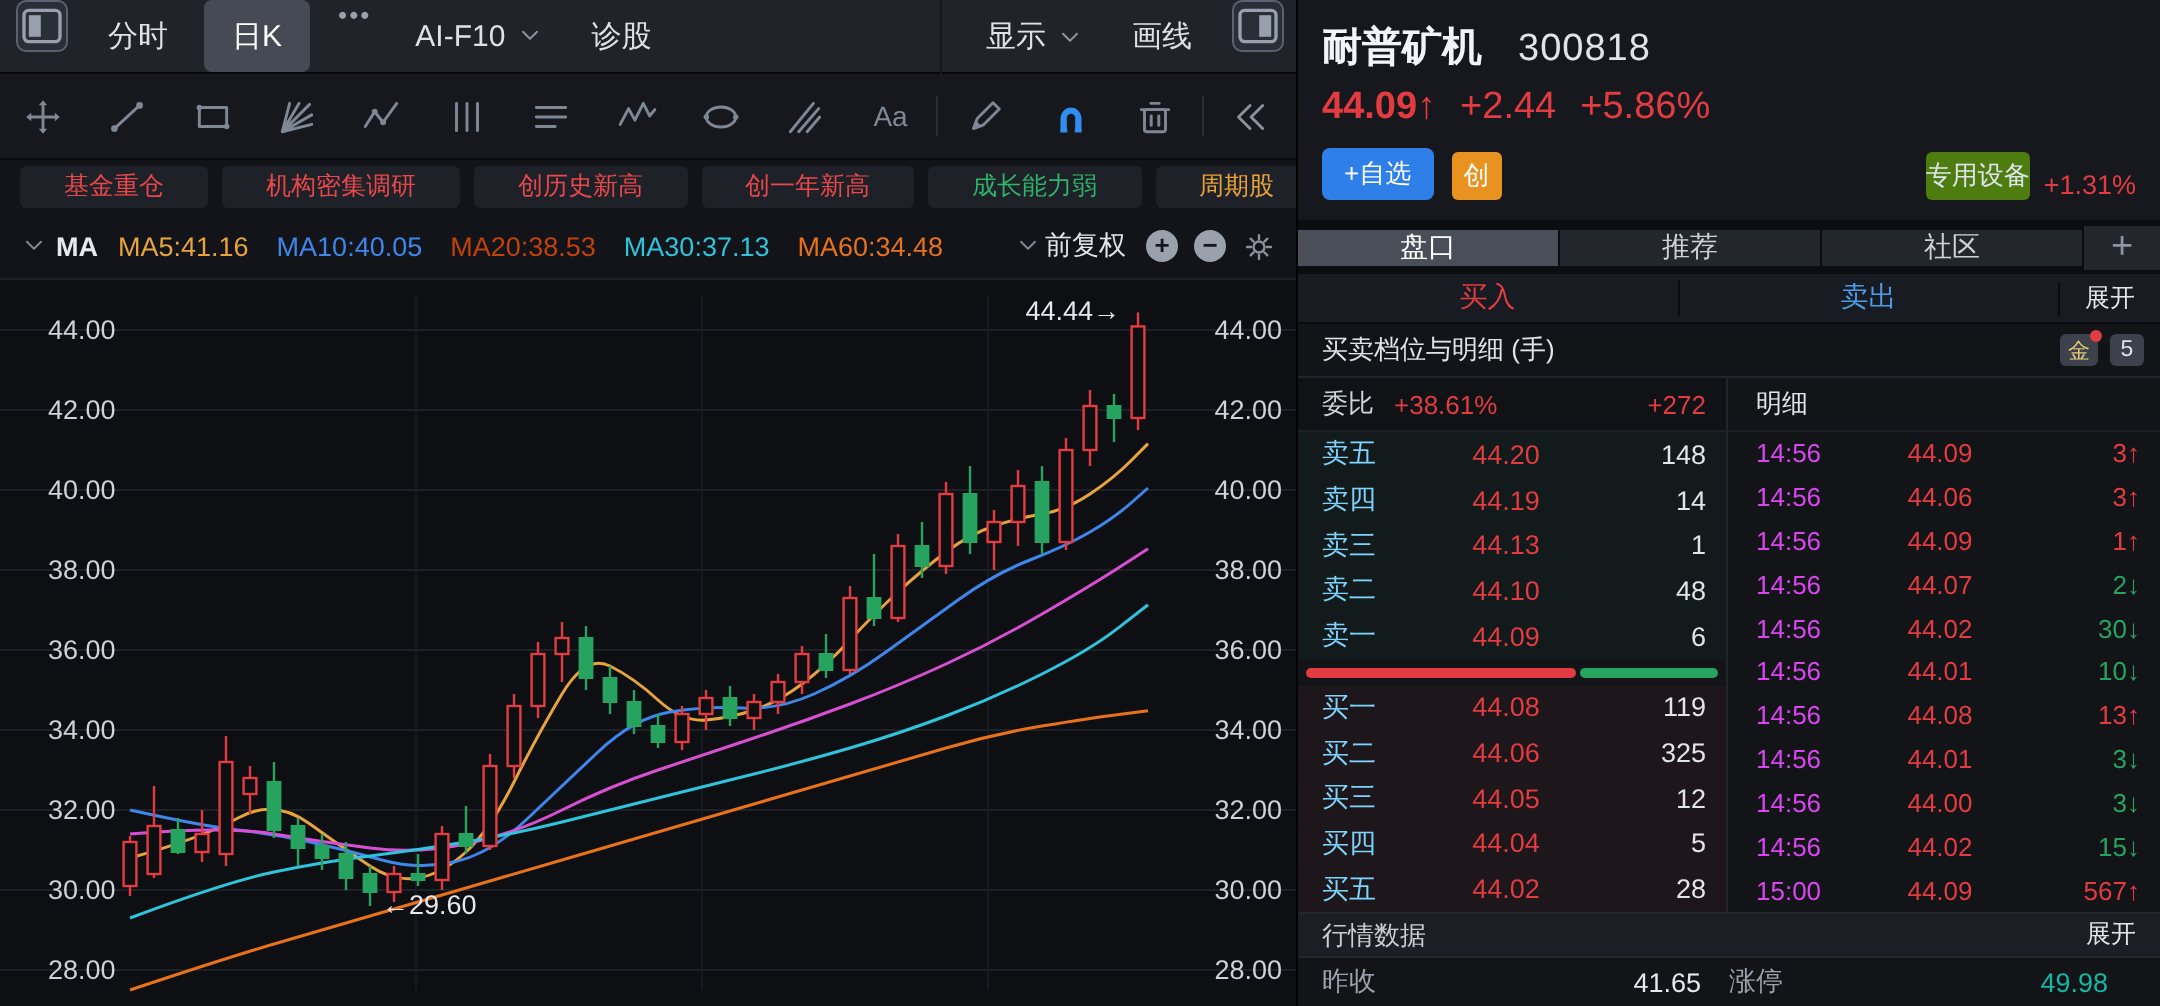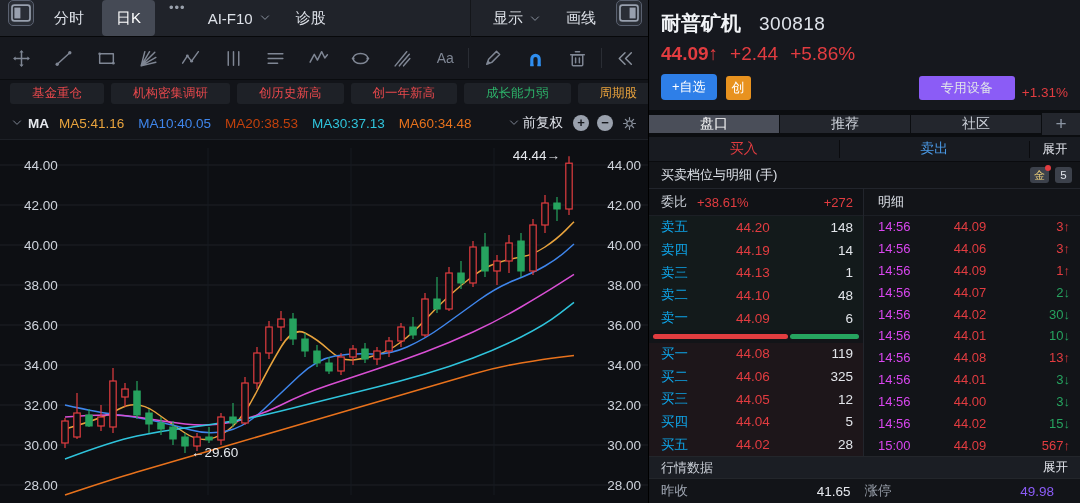--- a/index.html
+++ b/index.html
@@ -37,21 +37,21 @@
   .side-panel{position:absolute;left:648px;top:0;width:432px;height:503px;background:#121418;border-left:1px solid #000;box-sizing:border-box;display:flex;flex-direction:column;}
   .stock-header{height:110px;background:#16181e;padding:10px 12px 0 12px;box-sizing:border-box;}
   .name-row{display:flex;align-items:baseline;gap:18px;}
   .stock-name{font-size:20px;font-weight:bold;color:#f2f4f7;}
   .stock-code{font-size:19px;color:#dfe3ea;letter-spacing:.5px;}
   .price-row{margin-top:6px;font-size:19px;display:flex;align-items:baseline;gap:12px;}
   .price-main{font-weight:bold;}
   .action-row{margin-top:9px;display:flex;align-items:flex-end;}
   .watch-btn{background:#2e7fe8;color:#fff;font-size:13px;border:none;border-radius:4px;padding:4px 11px;font-family:inherit;cursor:pointer;}
   .board-badge{background:#e8921f;color:#fff;font-size:13px;border-radius:3px;padding:3px 6px;margin-left:9px;}
-  .industry-chip{background:#8b5cf6;color:#dfe3ea;font-size:13px;border-radius:3px;padding:3px 22px;cursor:pointer;}
+  .industry-chip{background:#4d7c0f;color:#dfe3ea;font-size:13px;border-radius:3px;padding:3px 0;cursor:pointer;}
   .industry-pct{font-size:13.5px;margin-left:7px;}
   .panel-tabs{height:27px;display:flex;background:#0b0d10;align-items:center;}
   .ptab{flex:1;margin-right:1px;background:#23262d;color:#ccd1d9;font-size:14px;display:flex;align-items:center;justify-content:center;cursor:pointer;}
   .ptab.active{background:#4a4e59;color:#fff;}
   .ptab-add{width:38px;background:#23262d;color:#8b95a3;font-size:19px;display:flex;align-items:center;justify-content:center;cursor:pointer;}
   .trade-bar{height:25px;background:#181b21;display:flex;align-items:center;border-bottom:1px solid #0a0b0e;box-sizing:border-box;}
   .trade-sec{flex:1;text-align:center;font-size:14px;cursor:pointer;}
   .trade-sec.sell{border-left:1px solid #0a0b0e;}
   .trade-expand{width:50px;text-align:center;font-size:12.5px;color:#e2e5ec;border-left:1px solid #0a0b0e;cursor:pointer;}
   .ob-title{height:27px;display:flex;align-items:center;font-size:13px;color:#dfe3ea;padding:0 8px 0 12px;border-bottom:1px solid #22252c;box-sizing:border-box;}
@@ -60,21 +60,21 @@
   .lvl-badge{width:17px;height:16px;background:#3c414b;border-radius:3px;color:#dfe3ea;font-size:11.5px;display:flex;align-items:center;justify-content:center;margin-left:6px;cursor:pointer;}
   .ob-body{flex:1;display:flex;min-height:0;}
   .ob-left{width:214px;display:flex;flex-direction:column;}
   .weibi-row{height:27px;display:flex;align-items:center;font-size:13px;background:#101216;border-bottom:1px solid #1c1f25;box-sizing:border-box;}
   .weibi-label{color:#cfd4dc;margin-left:12px;}
   .weibi-val{margin-left:10px;}
   .weibi-diff{margin-left:auto;margin-right:10px;}
   .lv-row{flex:1;display:flex;align-items:center;font-size:13.5px;cursor:pointer;}
   .lv-row.ask{background:rgba(38,163,95,0.05);}
   .lv-row.bid{background:rgba(226,60,64,0.06);}
-  .lv-label{width:50px;padding-left:12px;color:#0ea5e9;}
+  .lv-label{width:50px;padding-left:12px;color:#7dd3fc;}
   .lv-price{flex:1;text-align:center;}
   .lv-vol{width:58px;text-align:right;padding-right:10px;color:#e2e5ea;}
   .depth-bar{height:13px;display:flex;align-items:center;padding:0 4px;gap:2px;}
   .depth-red{height:5px;border-radius:3px;}
   .depth-green{height:5px;border-radius:3px;}
   .ob-right{flex:1;display:flex;flex-direction:column;border-left:1px solid #22252c;min-width:0;}
   .detail-header{height:27px;display:flex;align-items:center;font-size:13px;color:#dfe3ea;padding-left:14px;border-bottom:1px solid #1c1f25;box-sizing:border-box;}
   .dt-row{flex:1;display:flex;align-items:center;font-size:13px;}
   .dt-time{width:54px;padding-left:14px;color:#d946ef;}
   .dt-price{flex:1;text-align:center;}
@@ -550,17 +550,17 @@
       <span>行情数据</span>
       <span class="market-expand">展开</span>
     </div>
     <div class="market-row" id="marketRow">
         <span class="mk-group">
           <span class="mk-label">昨收</span>
           <span class="mk-val" style="color:#e6e9ee">41.65</span>
         </span>
         <span class="mk-group">
           <span class="mk-label">涨停</span>
-          <span class="mk-val" style="color:#8b5cf6">49.98</span>
+          <span class="mk-val" style="color:#14b8a6">49.98</span>
         </span>
       </div>
   </div>
 </div>
 
 </body></html>

